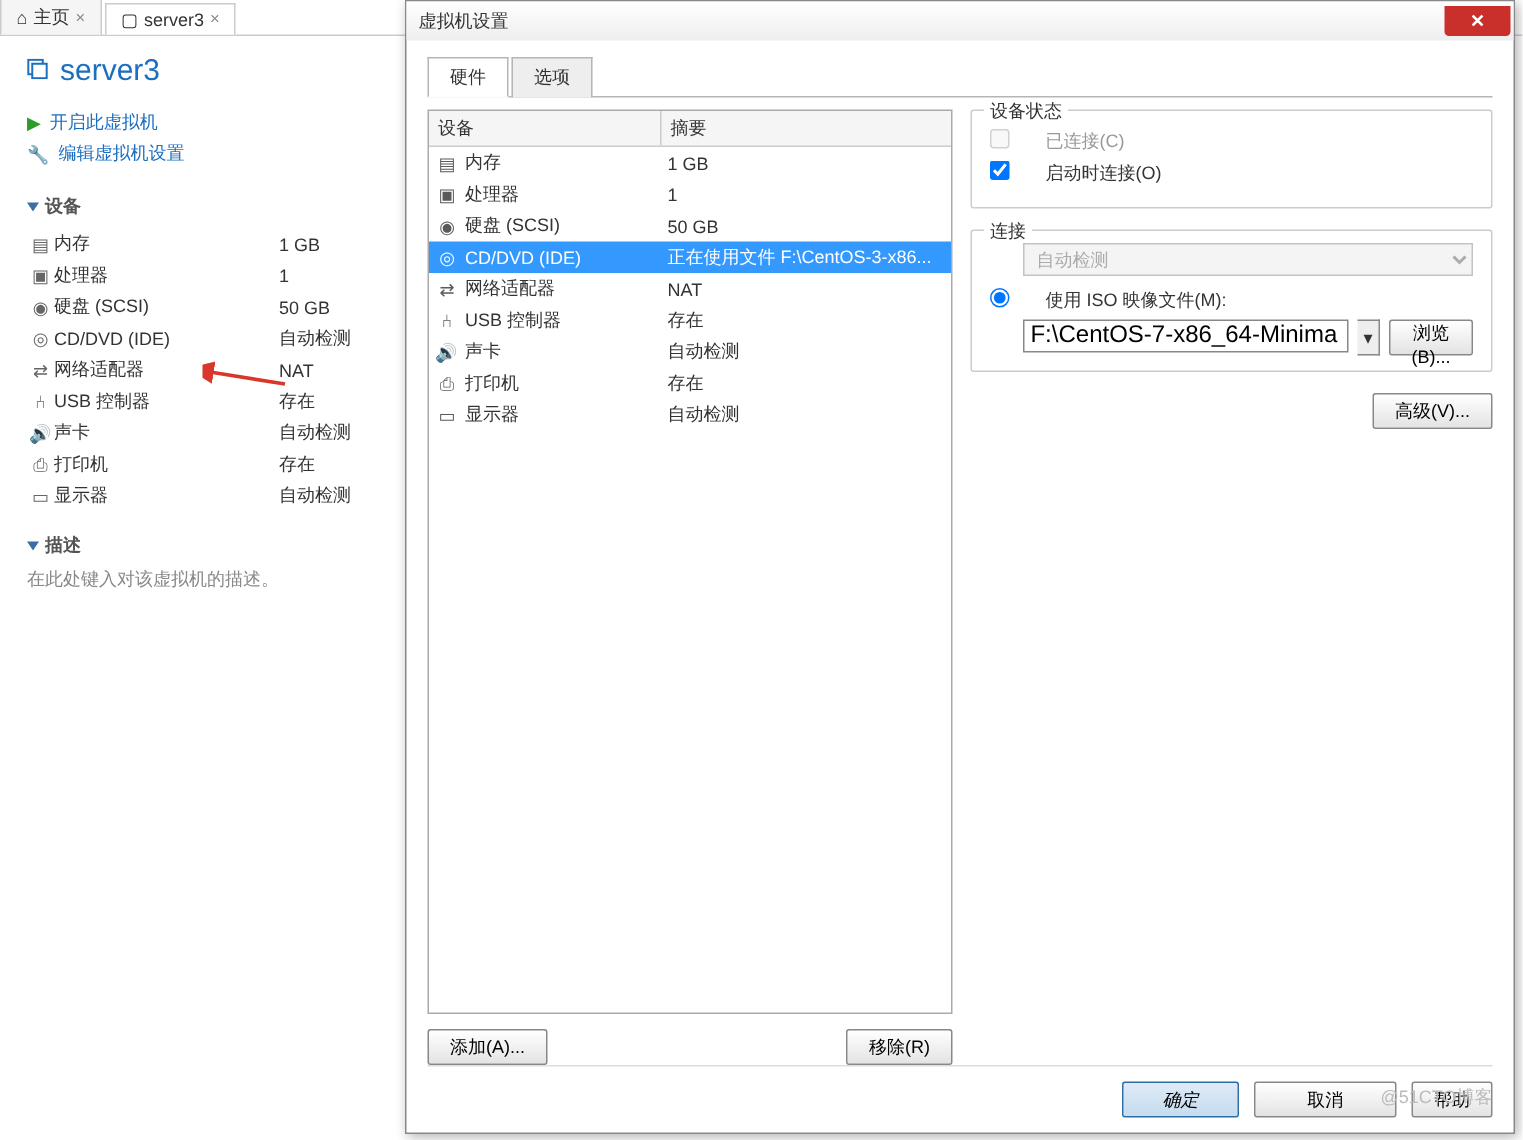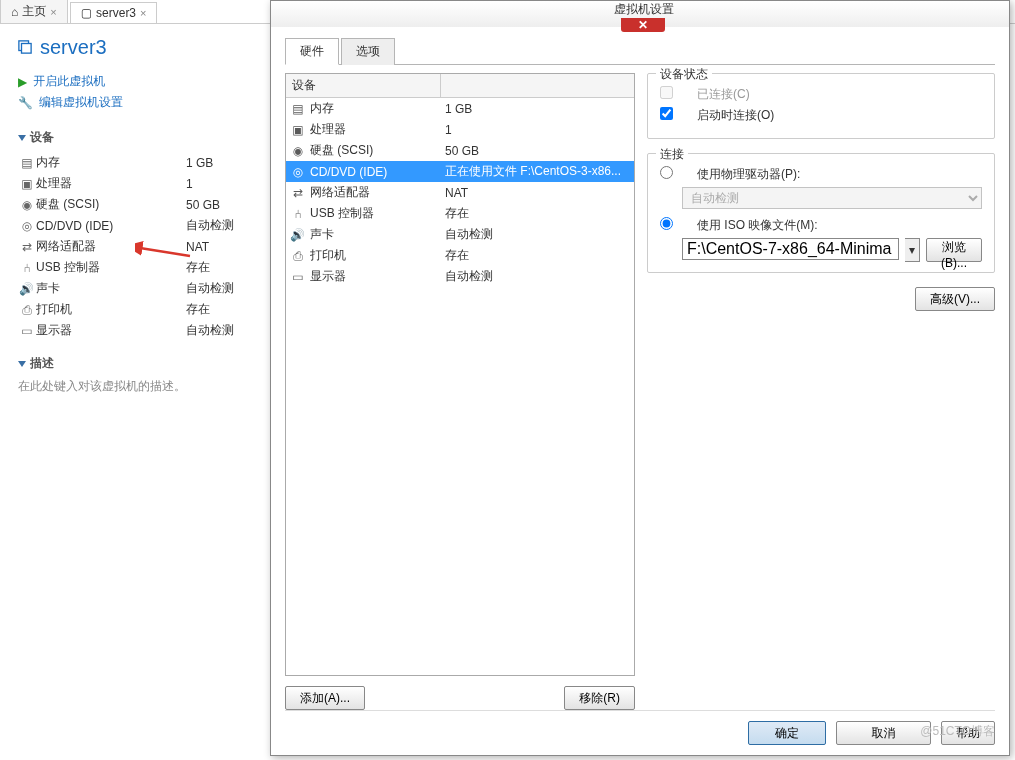--- a/index.html
+++ b/index.html
@@ -23,21 +23,21 @@
     .dev-icon { width: 18px; display: inline-flex; justify-content: center; color: #666; }
     .dev-name { flex: 0 0 150px; }
     .dev-value { color: #333; }
     .desc-text { color: #888; margin-top: 4px; }
     
     
     .arrow { position: absolute; pointer-events: none; }
     
     
     .dialog { position: absolute; top: 0; left: 270px; width: 740px; height: 756px; background: #fff; border: 1px solid #888; box-shadow: 2px 2px 8px rgba(0,0,0,.3); }
-    .dlg-title { display: flex; justify-content: space-between; align-items: center; height: 26px; padding: 0 0 0 8px; background: linear-gradient(#fff,#eee); font-size: 12px; flex-direction: column; }
+    .dlg-title { display: flex; justify-content: space-between; align-items: center; height: 26px; padding: 0 0 0 8px; background: linear-gradient(#fff,#eee); font-size: 12px; }
     .close-btn { width: 44px; height: 20px; background: #c9302c; color: #fff; display: flex; align-items: center; justify-content: center; margin-right: 2px; border-radius: 0 0 3px 3px; cursor: pointer; font-weight: bold; }
     .dlg-body { padding: 10px 14px; display: flex; flex-direction: column; height: calc(100% - 26px); }
     
     .dlg-tabs { display: flex; border-bottom: 1px solid #b5b5b5; }
     .dlg-tab { padding: 4px 14px; border: 1px solid #b5b5b5; border-bottom: none; background: #eee; cursor: pointer; margin-right: 2px; position: relative; top: 1px; }
     .dlg-tab.active { background: #fff; border-bottom: 1px solid #fff; }
     
     .dlg-content { display: flex; flex: 1; gap: 12px; padding-top: 8px; }
     .hw-left { width: 360px; display: flex; flex-direction: column; }
     .hw-listbox { flex: 1; border: 1px solid #aaa; overflow: auto; }
@@ -57,21 +57,21 @@
     .legend { position: absolute; top: -8px; left: 8px; background: #fff; padding: 0 4px; color: #333; }
     .chk, .rad { display: flex; align-items: flex-start; gap: 24px; margin: 4px 0; }
     .chk input, .rad input { margin: 0; }
     .sub-indent { margin-left: 22px; }
     .dd { display: flex; align-items: center; }
     .dd select, .dd input[type=text] { flex: 1; height: 22px; border: 1px solid #aaa; padding: 0 4px; font-size: 12px; background: #fff; }
     .dd select[disabled] { background: #f0f0f0; color: #888; }
     .iso-row { display: flex; gap: 6px; margin-top: 4px; }
     .iso-row input { flex: 1; height: 22px; border: 1px solid #888; padding: 0 4px; font-size: 16px; }
     .btn { height: 24px; padding: 0 14px; border: 1px solid #888; background: linear-gradient(#fff,#e3e3e3); cursor: pointer; border-radius: 2px; font-size: 12px; }
-    .btn-primary { border-color: #2e6da4; background: linear-gradient(#dfeaf6,#c5dcef); }
+    .btn-primary { border-color: #2e6da4; background: linear-gradient(#dfeaf6,#c5dcef); font-style: italic; }
     .adv-row { display: flex; justify-content: flex-end; }
     
     .dlg-footer { display: flex; justify-content: flex-end; gap: 10px; padding-top: 10px; border-top: 1px solid #ddd; }
     .watermark { position: absolute; bottom: 20px; right: 20px; color: #bbb; font-size: 12px; }
     svg.icon { width: 14px; height: 14px; }
   </style>
 </head>
 <body>
 
 <div class="top-tabs">
@@ -204,20 +204,21 @@
     <div class="dlg-tabs">
       <div class="dlg-tab active"><span>硬件</span></div>
       <div class="dlg-tab"><span>选项</span></div>
     </div>
     <div class="dlg-content">
 
       <div class="hw-left">
         <div class="hw-listbox">
           <div class="hw-header">
             <div class="col1">设备</div>
+            <div class="col2">摘要</div>
           </div>
           <div id="hw-rows">
               <div class="hw-row">
                 <div class="col1">
                   <span class="hw-icon">▤</span>
                   <span>内存</span>
                 </div>
                 <div class="col2">1 GB</div>
               </div>
               <div class="hw-row">
@@ -291,24 +292,20 @@
             <input type="checkbox" disabled="" style="">
             <span style="color:#999">已连接(C)</span>
           </label>
           <label class="chk">
             <input type="checkbox" checked="" style="">
             <span>启动时连接(O)</span>
           </label>
         </div>
         <div class="fieldset">
           <div class="legend">连接</div>
-          <label class="rad">
-            <input type="radio" name="conn" style="">
-            <span>使用物理驱动器(P):</span>
-          </label>
           <div class="sub-indent dd">
             <select disabled="">
               <option>自动检测</option>
             </select>
           </div>
           <label class="rad" style="margin-top:8px">
             <input type="radio" name="conn" checked="" style="">
             <span>使用 ISO 映像文件(M):</span>
           </label>
           <div class="sub-indent iso-row">

